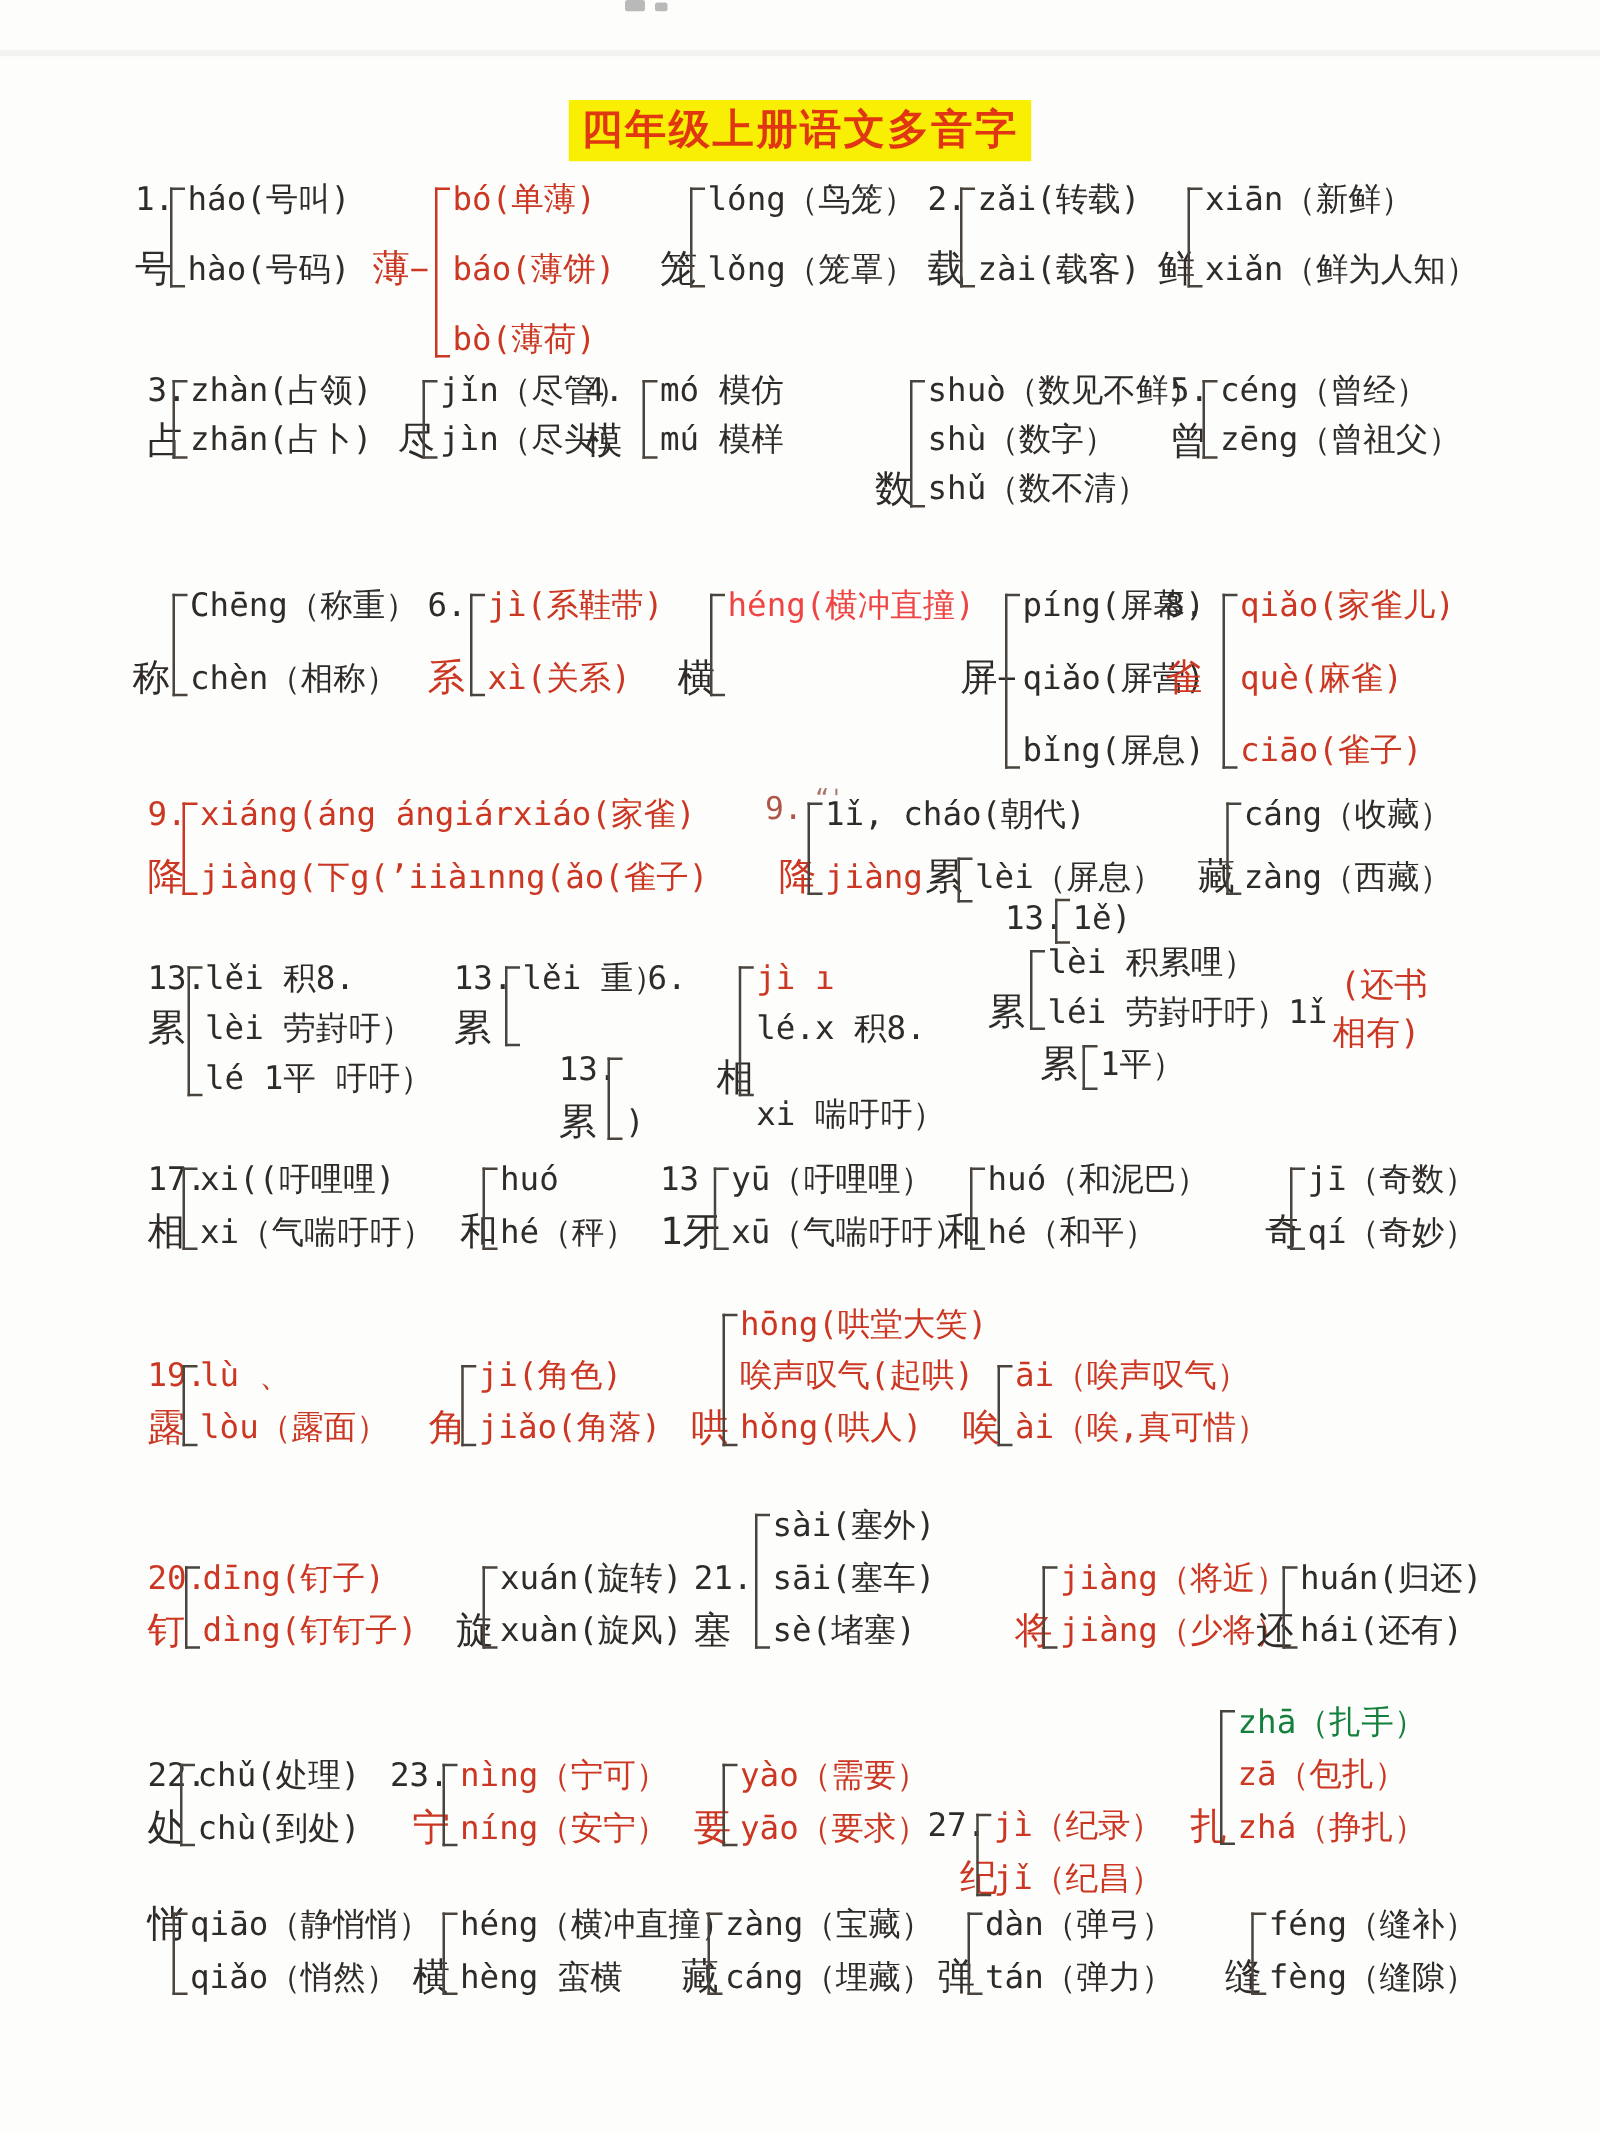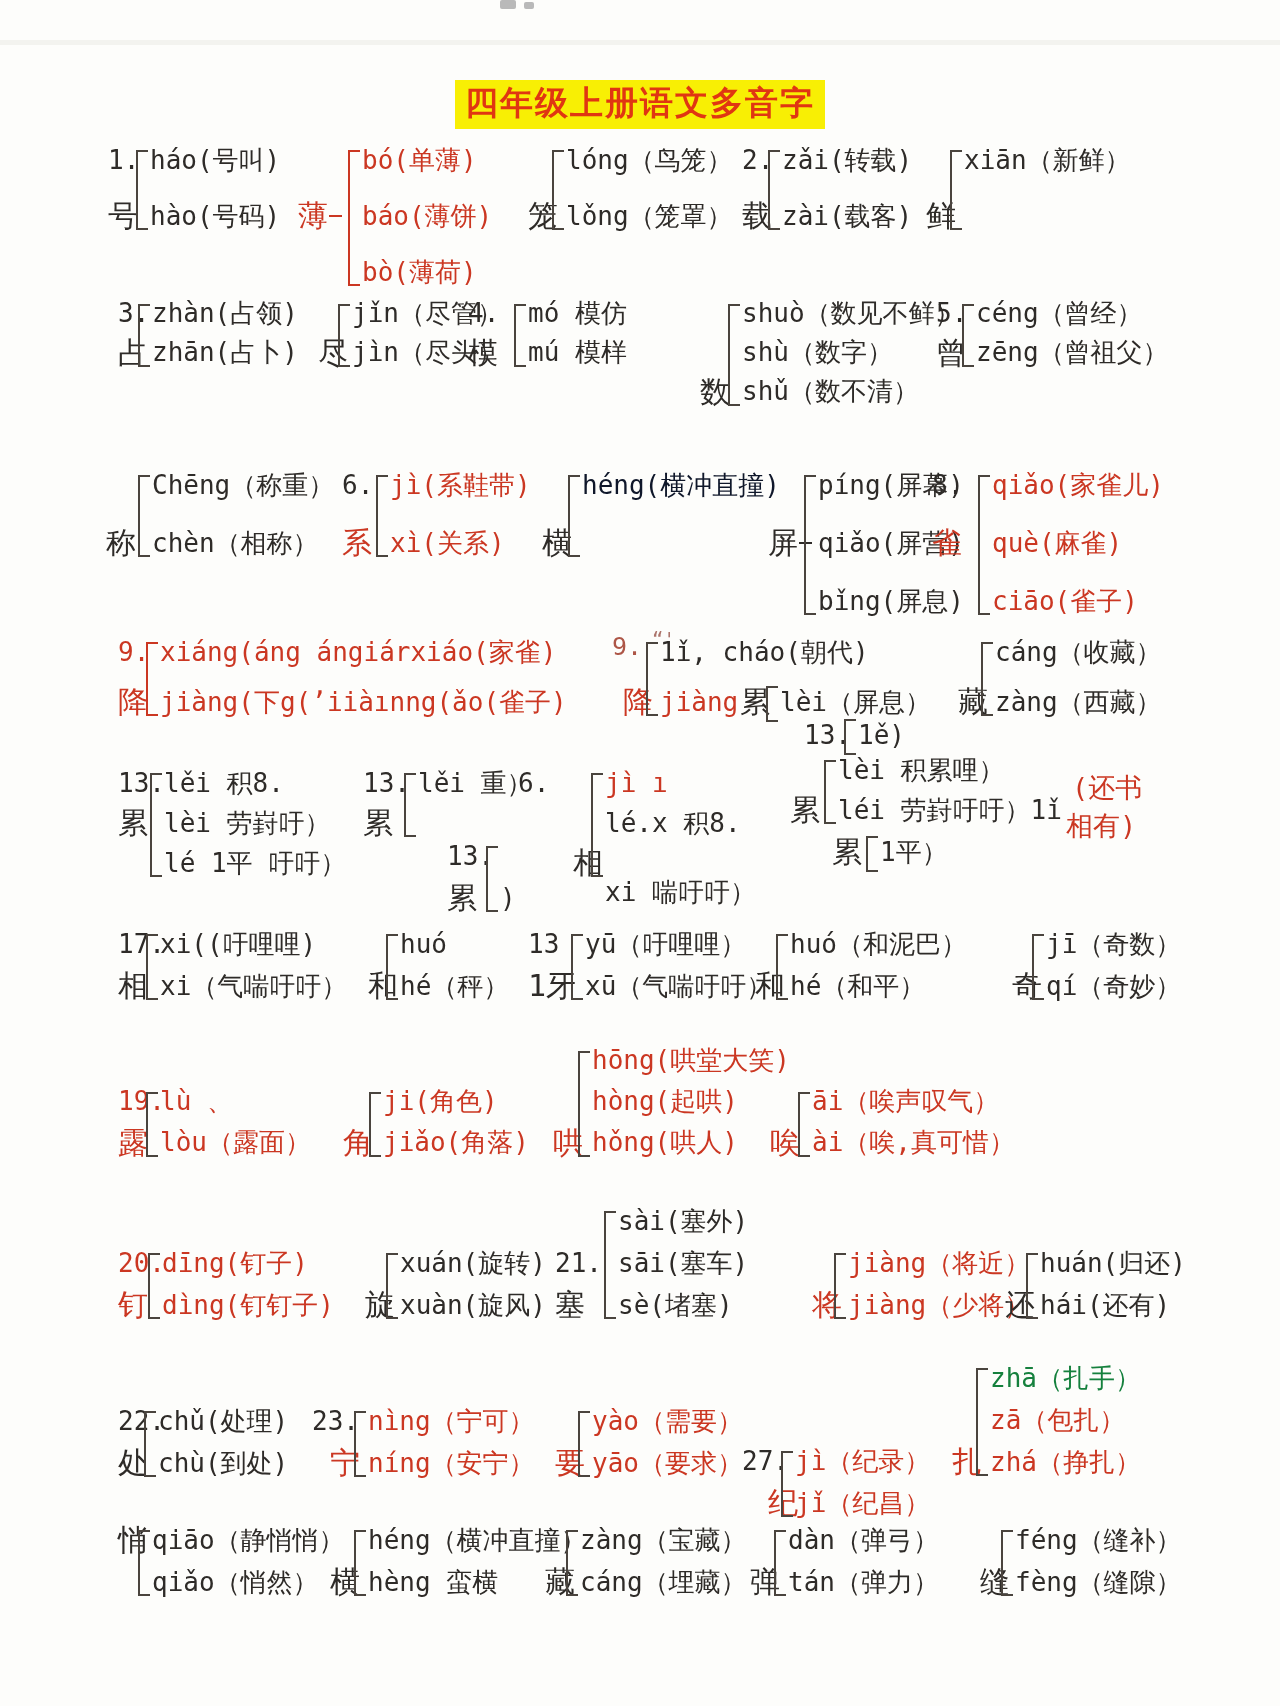--- a/index.html
+++ b/index.html
@@ -74,20 +74,21 @@
       <div class="glines" style="left: 40px;">
         <div class="gline" style="height: 56px; line-height: 56px; color: rgb(46, 43, 40);">zǎi(转载)</div>
         <div class="gline" style="height: 56px; line-height: 56px; color: rgb(46, 43, 40);">zài(载客)</div>
       </div>
     </div>
     <div class="group" style="left: 926px; top: 132px; height: 112px; width: 98px;">
       <span class="gchar" style="left: 0px; top: 56px; height: 56px; line-height: 56px; color: rgb(46, 43, 40);">鲜</span>
       <span class="gbracket" style="left: 24px; top: 18px; height: 76px; border-color: rgb(74, 68, 62);"></span>
       <div class="glines" style="left: 38px;">
         <div class="gline" style="height: 56px; line-height: 56px; color: rgb(46, 43, 40);">xiān（新鲜）</div>
+        <div class="gline" style="height: 56px; line-height: 56px; color: rgb(46, 43, 40);">xiǎn（鲜为人知）</div>
       </div>
     </div>
     <div class="group" style="left: 118px; top: 294px; height: 78px; width: 94px;">
       <span class="gnum" style="top: 0px; height: 39px; line-height: 39px; color: rgb(46, 43, 40);">3.</span>
       <span class="gchar" style="left: 0px; top: 39px; height: 39px; line-height: 39px; color: rgb(46, 43, 40);">占</span>
       <span class="gbracket" style="left: 20px; top: 9.5px; height: 59px; border-color: rgb(74, 68, 62);"></span>
       <div class="glines" style="left: 34px;">
         <div class="gline" style="height: 39px; line-height: 39px; color: rgb(46, 43, 40);">zhàn(占领)</div>
         <div class="gline" style="height: 39px; line-height: 39px; color: rgb(46, 43, 40);">zhān(占卜)</div>
       </div>
@@ -141,21 +142,21 @@
       <span class="gbracket" style="left: 34px; top: 19px; height: 78px; border-color: rgb(74, 68, 62);"></span>
       <div class="glines" style="left: 48px;">
         <div class="gline" style="height: 58px; line-height: 58px; color: rgb(203, 55, 34);">jì(系鞋带)</div>
         <div class="gline" style="height: 58px; line-height: 58px; color: rgb(203, 55, 34);">xì(关系)</div>
       </div>
     </div>
     <div class="group" style="left: 542px; top: 456px; height: 116px; width: 100px;">
       <span class="gchar" style="left: 0px; top: 58px; height: 58px; line-height: 58px; color: rgb(46, 43, 40);">横</span>
       <span class="gbracket" style="left: 26px; top: 19px; height: 78px; border-color: rgb(74, 68, 62);"></span>
       <div class="glines" style="left: 40px;">
-        <div class="gline" style="height: 58px; line-height: 58px; color: #0f172a;">héng(横冲直撞)</div>
+        <div class="gline" style="height: 58px; line-height: 58px; color: #ef4444;">héng(横冲直撞)</div>
       </div>
     </div>
     <div class="group" style="left: 768px; top: 456px; height: 174px; width: 110px;">
       <span class="gchar" style="left: 0px; top: 58px; height: 58px; line-height: 58px; color: rgb(46, 43, 40);">屏</span>
       <span class="gdash" style="left: 31px; top: 86px; border-color: rgb(46, 43, 40);"></span>
       <span class="gbracket" style="left: 36px; top: 19px; height: 136px; border-color: rgb(74, 68, 62);"></span>
       <div class="glines" style="left: 50px;">
         <div class="gline" style="height: 58px; line-height: 58px; color: rgb(46, 43, 40);">píng(屏幕)</div>
         <div class="gline" style="height: 58px; line-height: 58px; color: rgb(46, 43, 40);">qiǎo(屏营)</div>
         <div class="gline" style="height: 58px; line-height: 58px; color: rgb(46, 43, 40);">bǐng(屏息)</div>
@@ -320,21 +321,21 @@
       <div class="glines" style="left: 40px;">
         <div class="gline" style="height: 41px; line-height: 41px; color: rgb(203, 55, 34);">ji(角色)</div>
         <div class="gline" style="height: 41px; line-height: 41px; color: rgb(203, 55, 34);">jiǎo(角落)</div>
       </div>
     </div>
     <div class="group" style="left: 553px; top: 1040px; height: 123px; width: 99px;">
       <span class="gchar" style="left: 0px; top: 82px; height: 41px; line-height: 41px; color: rgb(203, 55, 34);">哄</span>
       <span class="gbracket" style="left: 25px; top: 10.5px; height: 102px; border-color: rgb(74, 68, 62);"></span>
       <div class="glines" style="left: 39px;">
         <div class="gline" style="height: 41px; line-height: 41px; color: rgb(203, 55, 34);">hōng(哄堂大笑)</div>
-        <div class="gline" style="height: 41px; line-height: 41px; color: rgb(203, 55, 34);">hòng(起哄)</div>
+        <div class="gline" style="height: 41px; line-height: 41px; color: rgb(203, 55, 34);">唉声叹气(起哄)</div>
         <div class="gline" style="height: 41px; line-height: 41px; color: rgb(203, 55, 34);">hǒng(哄人)</div>
       </div>
     </div>
     <div class="group" style="left: 770px; top: 1081px; height: 82px; width: 102px;">
       <span class="gchar" style="left: 0px; top: 41px; height: 41px; line-height: 41px; color: rgb(203, 55, 34);">唉</span>
       <span class="gbracket" style="left: 28px; top: 10.5px; height: 61px; border-color: rgb(74, 68, 62);"></span>
       <div class="glines" style="left: 42px;">
         <div class="gline" style="height: 41px; line-height: 41px; color: rgb(203, 55, 34);">āi（唉声叹气）</div>
         <div class="gline" style="height: 41px; line-height: 41px; color: rgb(203, 55, 34);">ài（唉,真可惜）</div>
       </div>

